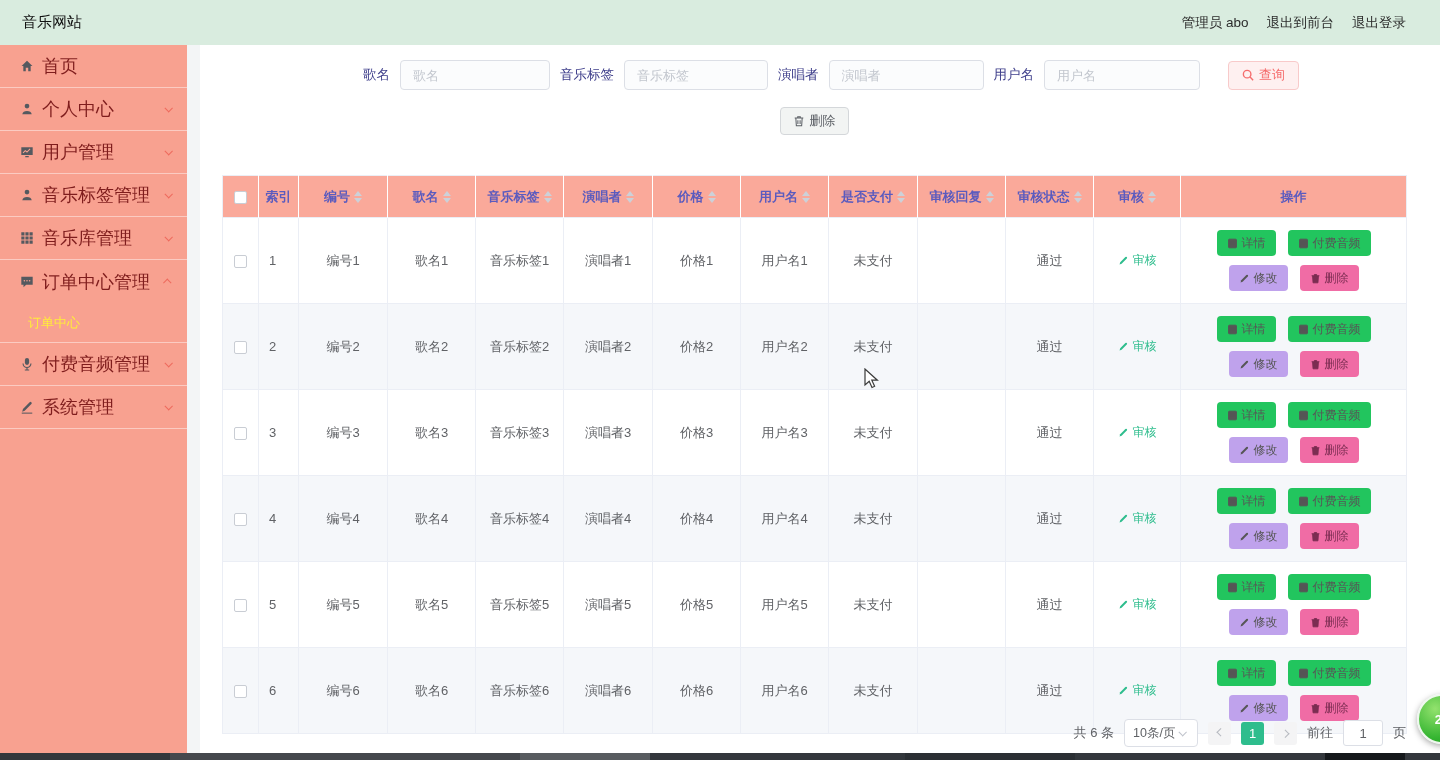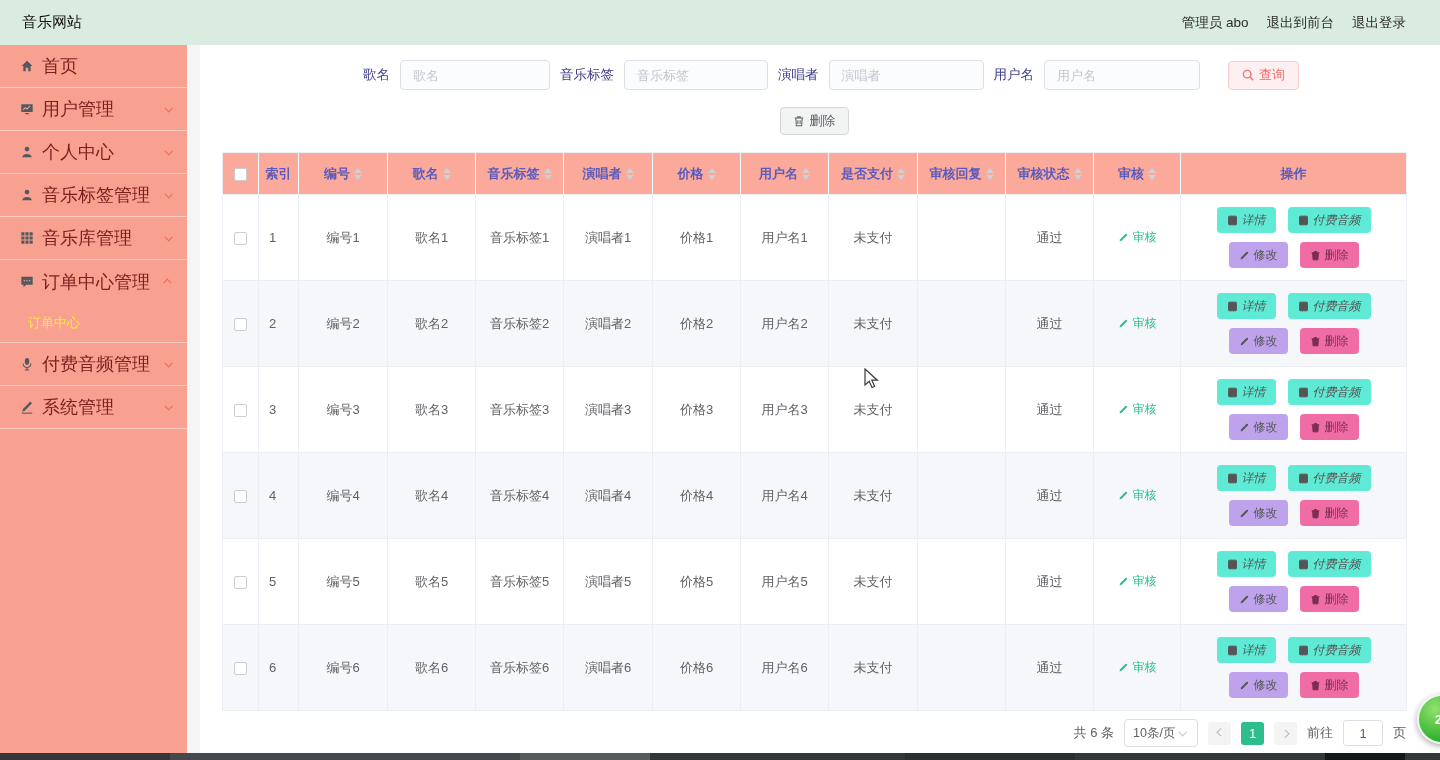--- a/index.html
+++ b/index.html
@@ -48,21 +48,21 @@
                gap:5px; cursor:pointer; font-family:inherit; }
 
   
   .toolbar { position:absolute; left:22px; top:62px; width:1184px; text-align:center; }
   .del-btn { height:28px; padding:0 12px; border:1px solid #d4d7da; border-radius:4px; background:#f2f4f3;
              color:#5c6066; font-size:13px; display:inline-flex; align-items:center; gap:5px; cursor:pointer;
              font-family:inherit; }
 
   
   .tblwrap { position:absolute; left:22px; top:107px; width:1184px; }
-  table { border-collapse:collapse; table-layout:fixed; width:1184px; border:1px solid #ebeef5; }
+  table { border-collapse:collapse; table-layout:fixed; width:1184px; border:1px solid #ebeef5;margin-top:23px; }
   thead th { background:#faa99a; height:42px; border-right:1px solid #ffffff; font-size:13px;
              font-weight:bold; color:#5b5bbe; cursor:pointer; }
   thead th:last-child { border-right:none; }
   .th-inner { display:flex; align-items:center; justify-content:center; gap:4px; }
   .caret { display:inline-flex; flex-direction:column; gap:2px; }
   .caret i { display:block; width:0; height:0; border-left:4px solid transparent; border-right:4px solid transparent; }
   .caret .cu { border-bottom:5px solid #ccd1d9; }
   .caret .cd { border-top:5px solid #ccd1d9; }
   tbody td { height:86px; border-right:1px solid #ebeef5; border-top:1px solid #ebeef5;
              font-size:13px; color:#606266; text-align:center; vertical-align:middle; background:#fff; }
@@ -70,21 +70,21 @@
   tbody td.idx { text-align:left; padding-left:10px; }
   .cb { display:inline-block; width:13px; height:13px; border:1px solid #c9cdd4; border-radius:2px;
         background:#fff; cursor:pointer; vertical-align:middle; }
   .audit-link { display:inline-flex; align-items:center; gap:4px; color:#2ebd8d; font-size:12px; cursor:pointer; }
   .audit-link svg { width:11px; height:11px; fill:#2ebd8d; }
   .act-wrap { display:flex; flex-direction:column; align-items:center; gap:9px; }
   .act-row { display:flex; gap:12px; }
   .abtn { height:26px; padding:0 10px; border:none; border-radius:4px; font-size:12px; display:inline-flex;
           align-items:center; gap:4px; cursor:pointer; color:#565656; font-family:inherit; }
   .abtn svg { width:11px; height:11px; fill:#565656; }
-  .abtn.green { background:#5eead4;font-style:italic; }
+  .abtn.green { background:#22c55e; }
   .abtn.purple { background:#bfa2ec; }
   .abtn.pink { background:#f06ca5; color:#7c2d52; }
   .abtn.pink svg { fill:#7c2d52; }
 
   
   .pager { position:absolute; left:22px; top:674px; width:1184px; height:28px; display:flex;
            align-items:center; justify-content:flex-end; gap:10px; font-size:13px; color:#606266; }
   .psel { width:74px; height:28px; border:1px solid #dcdfe6; border-radius:4px; display:flex; align-items:center;
           justify-content:space-between; padding:0 8px; color:#606266; font-size:12.5px; cursor:pointer; background:#fff; }
   .psel .chev { border-color:#c0c4cc; }
@@ -129,35 +129,35 @@
         <span class="ico">
           <svg viewBox="0 0 16 16" width="14" height="14" style="fill: rgb(85, 89, 95);">
             <path d="M8 2 L14.2 8 H12.2 V14 H9.4 V10 H6.6 V14 H3.8 V8 H1.8 Z"></path>
           </svg>
         </span>
         <span class="lbl">首页</span>
       </div>
       <div class="side-item">
         <span class="ico">
           <svg viewBox="0 0 16 16" width="14" height="14" style="fill: rgb(85, 89, 95);">
-            <path d="M1.5 2.5 h13 v9 h-13 Z M6 14 h4 v-1.5 H6 Z" fill-rule="evenodd"></path>
-            <polyline points="3.5,9 6,6.5 8,8 11.5,4.5" fill="none" stroke="#f8a190" stroke-width="1.2"></polyline>
+            <circle cx="8" cy="4.6" r="2.7"></circle>
+            <path d="M2.6 14 a5.5 4.6 0 0 1 10.8 0 Z"></path>
           </svg>
         </span>
-        <span class="lbl">用户管理</span>
+        <span class="lbl">个人中心</span>
         <i class="chev down"></i>
       </div>
       <div class="side-item">
         <span class="ico">
           <svg viewBox="0 0 16 16" width="14" height="14" style="fill: rgb(85, 89, 95);">
-            <circle cx="8" cy="4.6" r="2.7"></circle>
-            <path d="M2.6 14 a5.5 4.6 0 0 1 10.8 0 Z"></path>
+            <path d="M1.5 2.5 h13 v9 h-13 Z M6 14 h4 v-1.5 H6 Z" fill-rule="evenodd"></path>
+            <polyline points="3.5,9 6,6.5 8,8 11.5,4.5" fill="none" stroke="#f8a190" stroke-width="1.2"></polyline>
           </svg>
         </span>
-        <span class="lbl">个人中心</span>
+        <span class="lbl">用户管理</span>
         <i class="chev down"></i>
       </div>
       <div class="side-item">
         <span class="ico">
           <svg viewBox="0 0 16 16" width="14" height="14" style="fill: rgb(85, 89, 95);">
             <circle cx="8" cy="4.6" r="2.7"></circle>
             <path d="M2.6 14 a5.5 4.6 0 0 1 10.8 0 Z"></path>
           </svg>
         </span>
         <span class="lbl">音乐标签管理</span>

